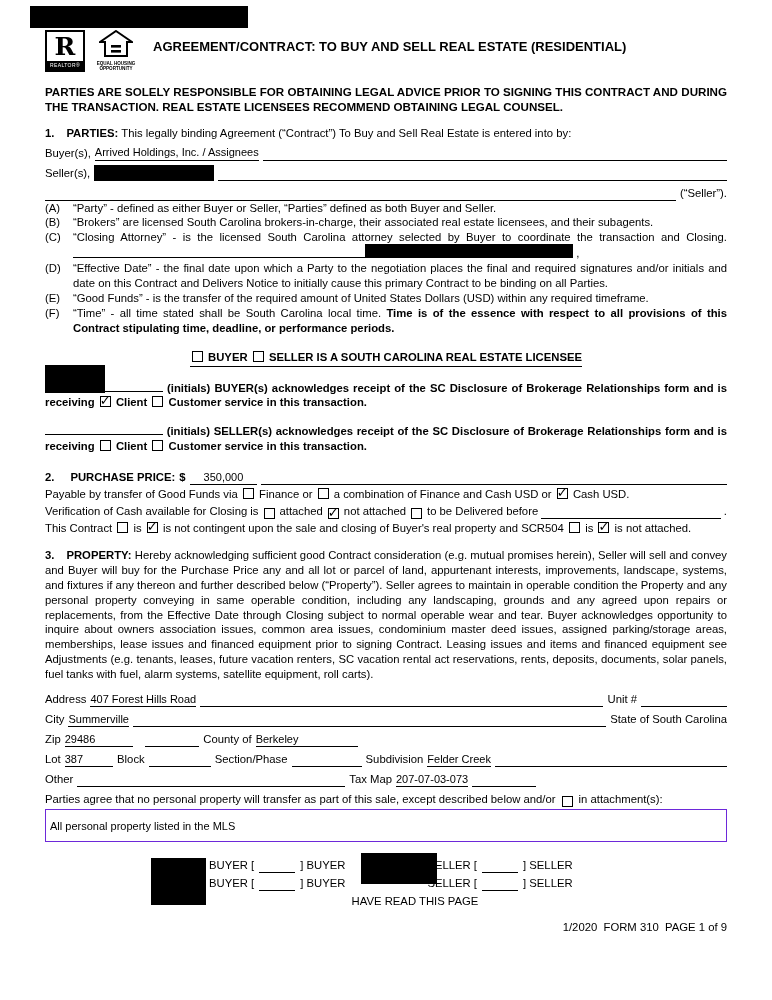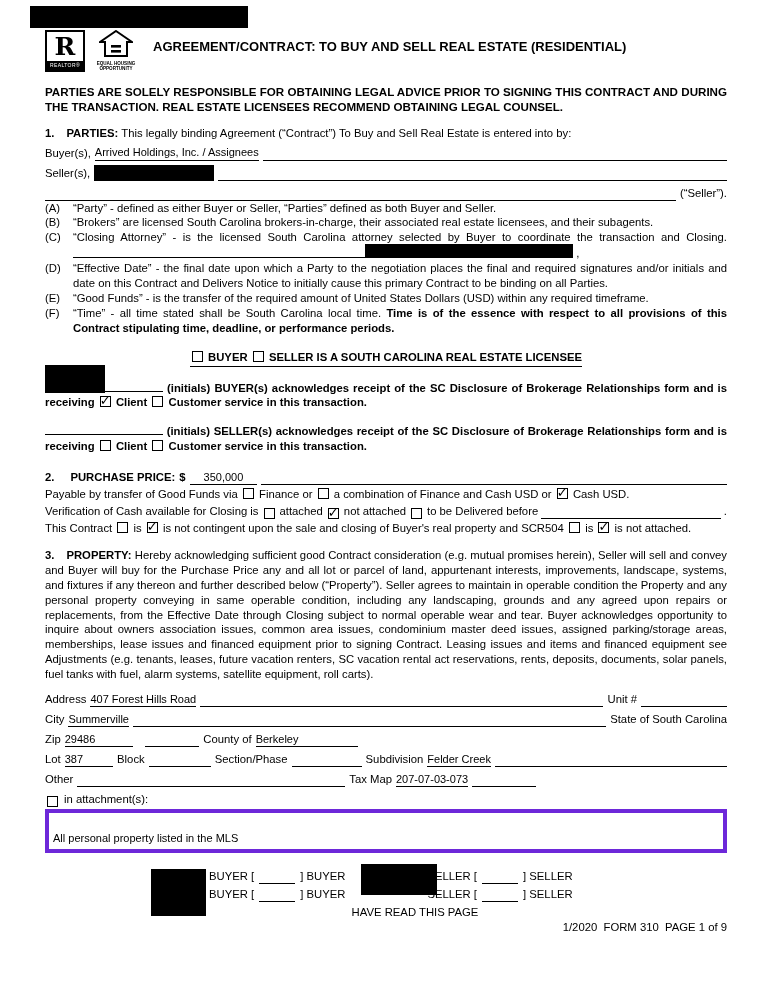--- a/index.html
+++ b/index.html
@@ -51,21 +51,21 @@
   .ack-red { position:absolute; left:0; top:-14px; width:60px; height:28px; background:#000; }
 
   .pline { margin-top:2px; }
   .just { text-align:justify; }
   .prow { display:flex; align-items:flex-end; column-gap:3px; margin-top:2px; }
   .prow > span { white-space:nowrap; }
 
   .sec3 { margin-top:12px; }
 
   .addr-block { margin-top:8px; }
-  .ppbox { border:4px solid #6d28d9; height:33px; padding:18px 4px; margin-top:2px; }
+  .ppbox { border:1px solid #6d28d9; height:33px; padding:9px 4px; margin-top:2px; }
 
   .sig-block { width:470px; margin:16px auto 0 auto; position:relative; padding-left:58px; }
   .sig-row { display:flex; column-gap:5px; align-items:flex-end; margin-bottom:3px; }
   .sig-row > span { white-space:nowrap; }
   .sig-blank { width:36px; border-bottom:1px solid #000; height:12px; }
   .sig-gap { width:72px; }
   .sig-red-1 { position:absolute; left:0; top:0; width:55px; height:47px; background:#000; }
   .sig-red-2 { position:absolute; left:210px; top:-5px; width:76px; height:31px; background:#000; }
   .read-line { text-align:center; margin-top:1px; }
 
@@ -262,20 +262,21 @@
       <span class="fill"></span>
     </div>
     <div class="frow">
       <span>Other</span>
       <span class="blank" style="width:268px;"></span>
       <span>Tax Map</span>
       <span class="fillin ul">207-07-03-073</span>
       <span class="blank" style="width:64px;"></span>
     </div>
     <div class="frow">
+      <span>Parties agree that no personal property will transfer as part of this sale, except described below and/or</span>
       <span class="cb" data-checked="false"></span>
       <span>in attachment(s):</span>
     </div>
     <div class="ppbox">
       <span class="fillin">All personal property listed in the MLS</span>
     </div>
   </div>
 
   <div class="sig-block">
     <span class="redaction sig-red-1"></span>

